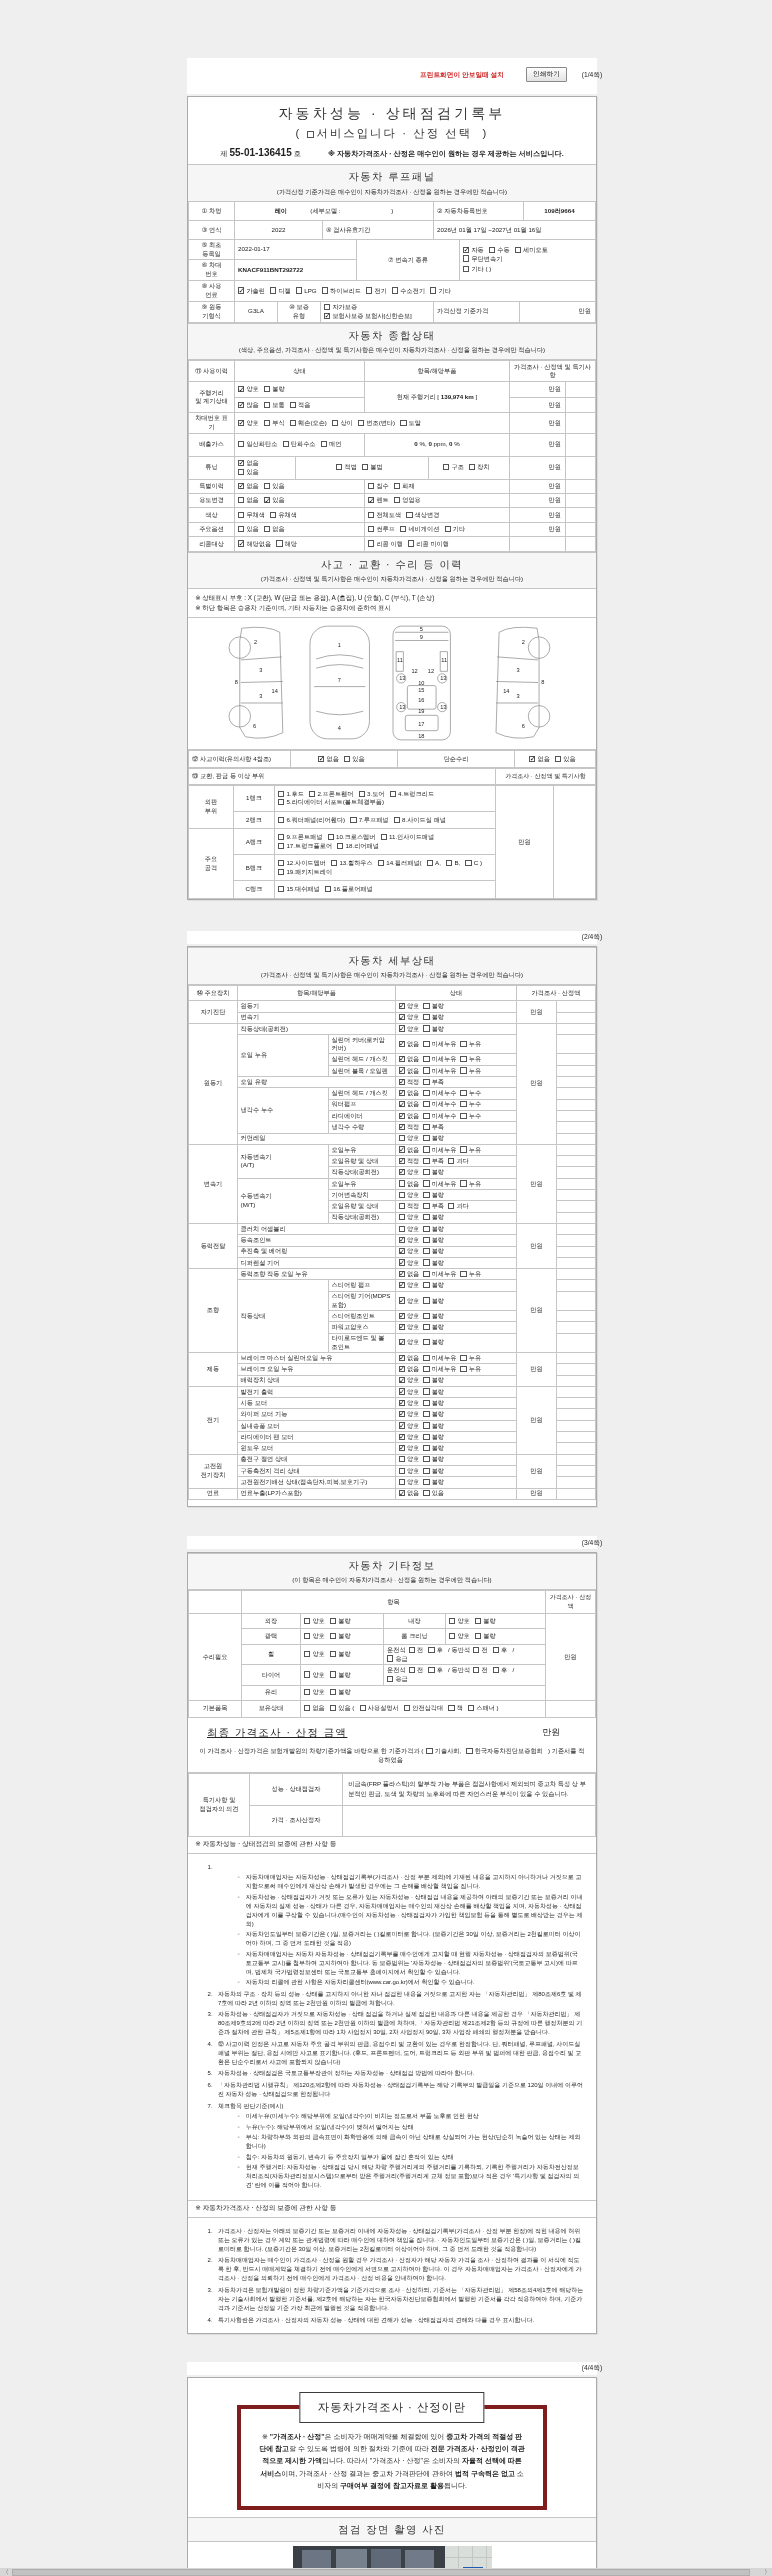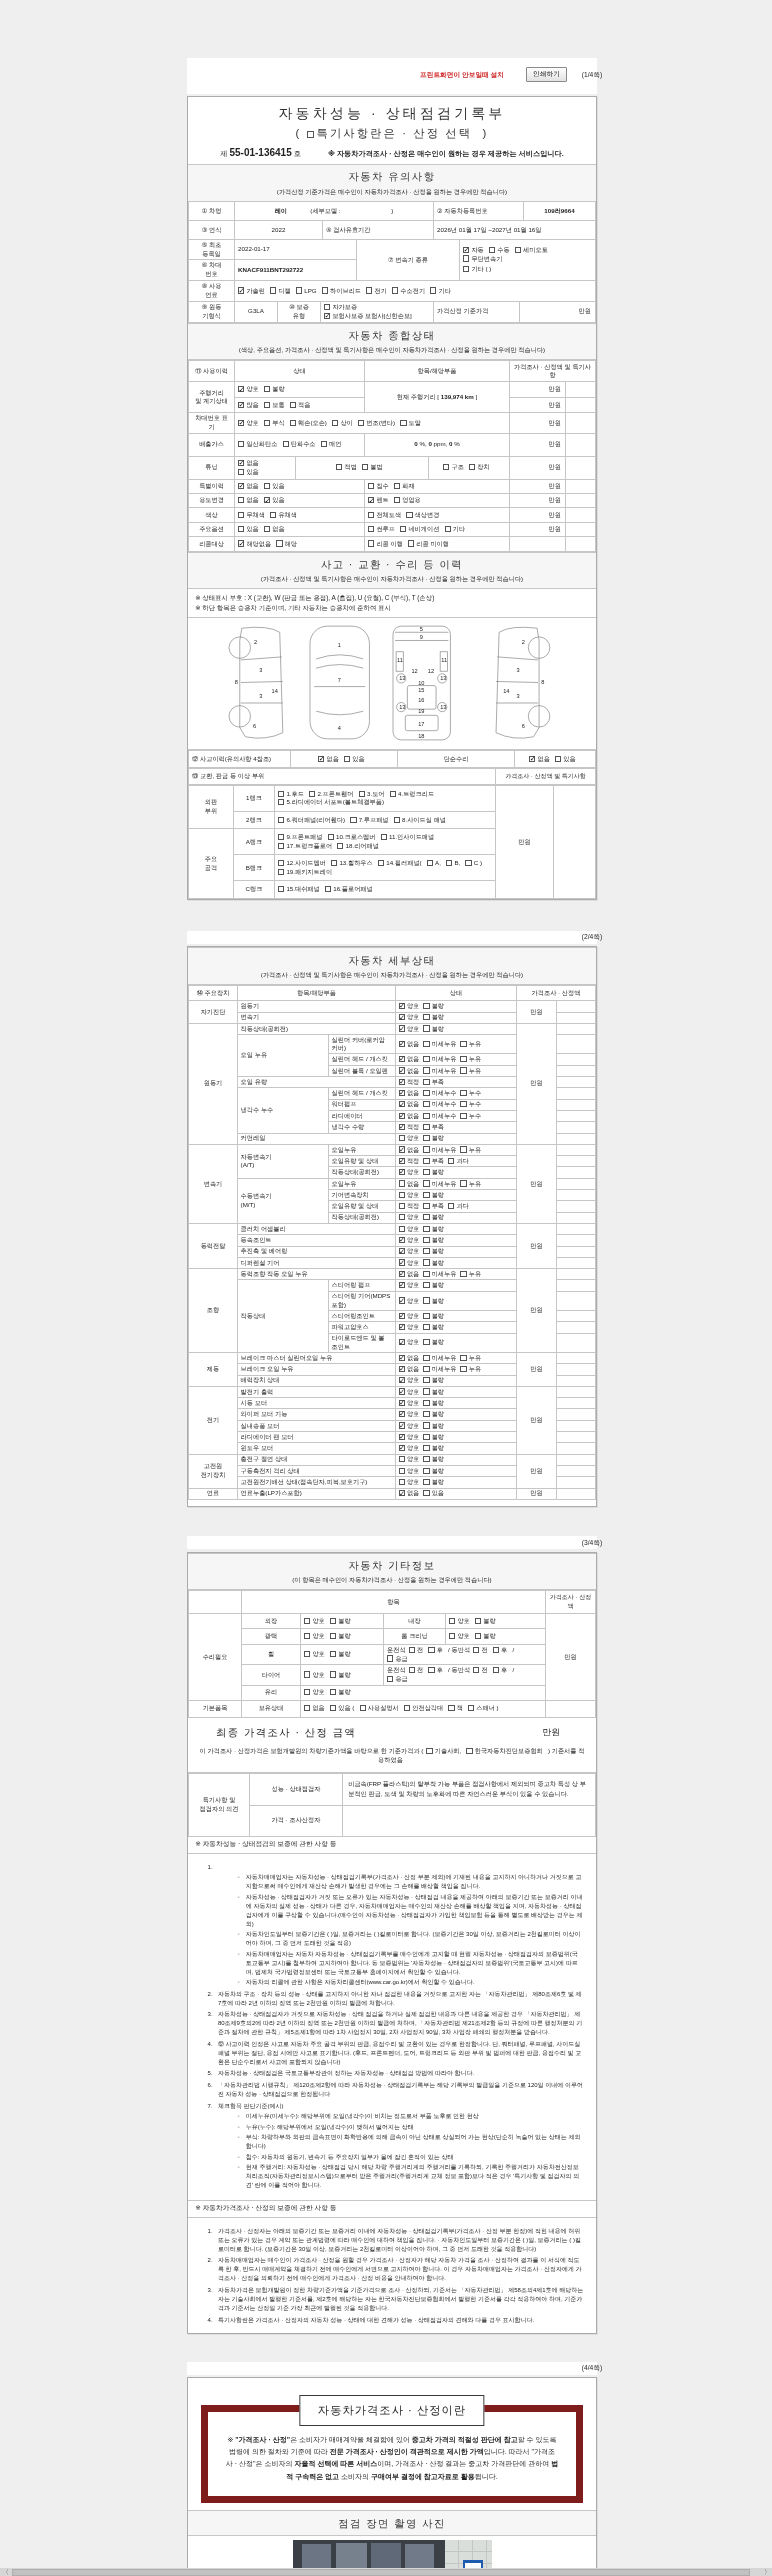--- a/index.html
+++ b/index.html
@@ -74,36 +74,36 @@
   .dt td { padding:0.5px 2.6px; height:11.3px; }
   .c-dev { text-align:center; white-space:pre-line; }
   .c-l1 { text-align:left; padding-left:3.6px; white-space:pre-line; }
   .c-full, .c-l2 { text-align:left; }
   .c-state { text-align:left; } .c-state .opt { margin-right:4.1px; }
   .c-price { text-align:center; }
 
   
   .final { border-bottom:0.5px solid #c6c6c6; }
   .final .row1 { display:flex; align-items:center; padding:8.2px 0 4.1px; }
-  .final .big { font-size:10.3px; letter-spacing:1.5px; margin-left:28px; }
+  .final .big { font-size:10.3px; letter-spacing:1.5px; margin-left:19px;text-decoration:underline; }
   .final .unit { font-size:8.8px; margin-left:auto; margin-right:36px; font-weight:400; }
   .final .note { text-align:center; font-size:6.2px; padding:3.1px 10.3px 7.2px; }
 
   
   .nbar { border-bottom:0.5px solid #c6c6c6; padding:3.6px 7.2px; font-size:6.7px; }
   .nlist { padding:6.2px 12.4px 8.2px 19.6px; font-size:6px; line-height:1.5; }
   .nitem { display:flex; margin-top:2.6px; }
   .nitem .no { width:10.3px; flex:none; }
   .nitem .tx { flex:1; }
   .nbul { display:flex; margin:1.5px 0 1.5px 30px; }
   .nbul .dot { width:8.2px; flex:none; }
   .nbul .tx { flex:1; }
 
   
-  .box-outer { margin:27px auto 7.2px; width:382px; border:7px solid #7f1d1d; position:relative;
+  .box-outer { margin:27px auto 7.2px; width:310px; border:4px solid #7f1d1d; position:relative;
                padding:21.6px 17.5px 13.4px; }
   .box-title { position:absolute; top:-17.5px; left:50%; transform:translateX(-50%); background:#fff;
                border:1px solid #3a3a3a; padding:7.2px 17.5px; font-size:11.3px; letter-spacing:1px; white-space:nowrap; }
   .intro { font-size:7px; line-height:1.75; text-align:center; }
   .photo-row { text-align:center; padding:4.1px 0; border-bottom:0.5px solid #dcdcdc; }
   .photo { display:inline-block; width:199px; height:145px; position:relative; overflow:hidden;
            background:#474d52; vertical-align:top; }
   .photo div { position:absolute; }
 
   
@@ -123,33 +123,33 @@
     <button class="btn">인쇄하기</button>
     <span class="pmark">(1/4쪽)</span>
   </div>
 
   <div class="page">
 
     <div class="doc-title">
       <div class="t1">자동차성능 · 상태점검기록부</div>
       <div class="t2">
         <span>(</span>
-        <span class="big-opt"><span class="opt"><span class="cb"></span><span class="lb">특기사항란은 · 산정 선택</span></span></span>
+        <span class="big-opt"><span class="opt"><span class="cb"></span><span class="lb">서비스입니다 · 산정 선택</span></span></span>
         <span>)</span>
       </div>
       <div class="t3">
         <span>제</span>
         <b>55-01-136415</b>
         <span>호</span>
         <span class="svc">※ 자동차가격조사 · 산정은 매수인이 원하는 경우 제공하는 서비스입니다.</span>
       </div>
     </div>
 
     <div class="shead">
-      <div class="t">자동차 유의사항</div>
+      <div class="t">자동차 루프패널</div>
       <div class="n">(가격산정 기준가격은 매수인이 자동차가격조사 · 산정을 원하는 경우에만 적습니다)</div>
     </div>
 
     <table>
       <colgroup>
           <col style="width:46px">
           <col style="width:199px">
           <col style="width:90px">
           <col>
         </colgroup>

